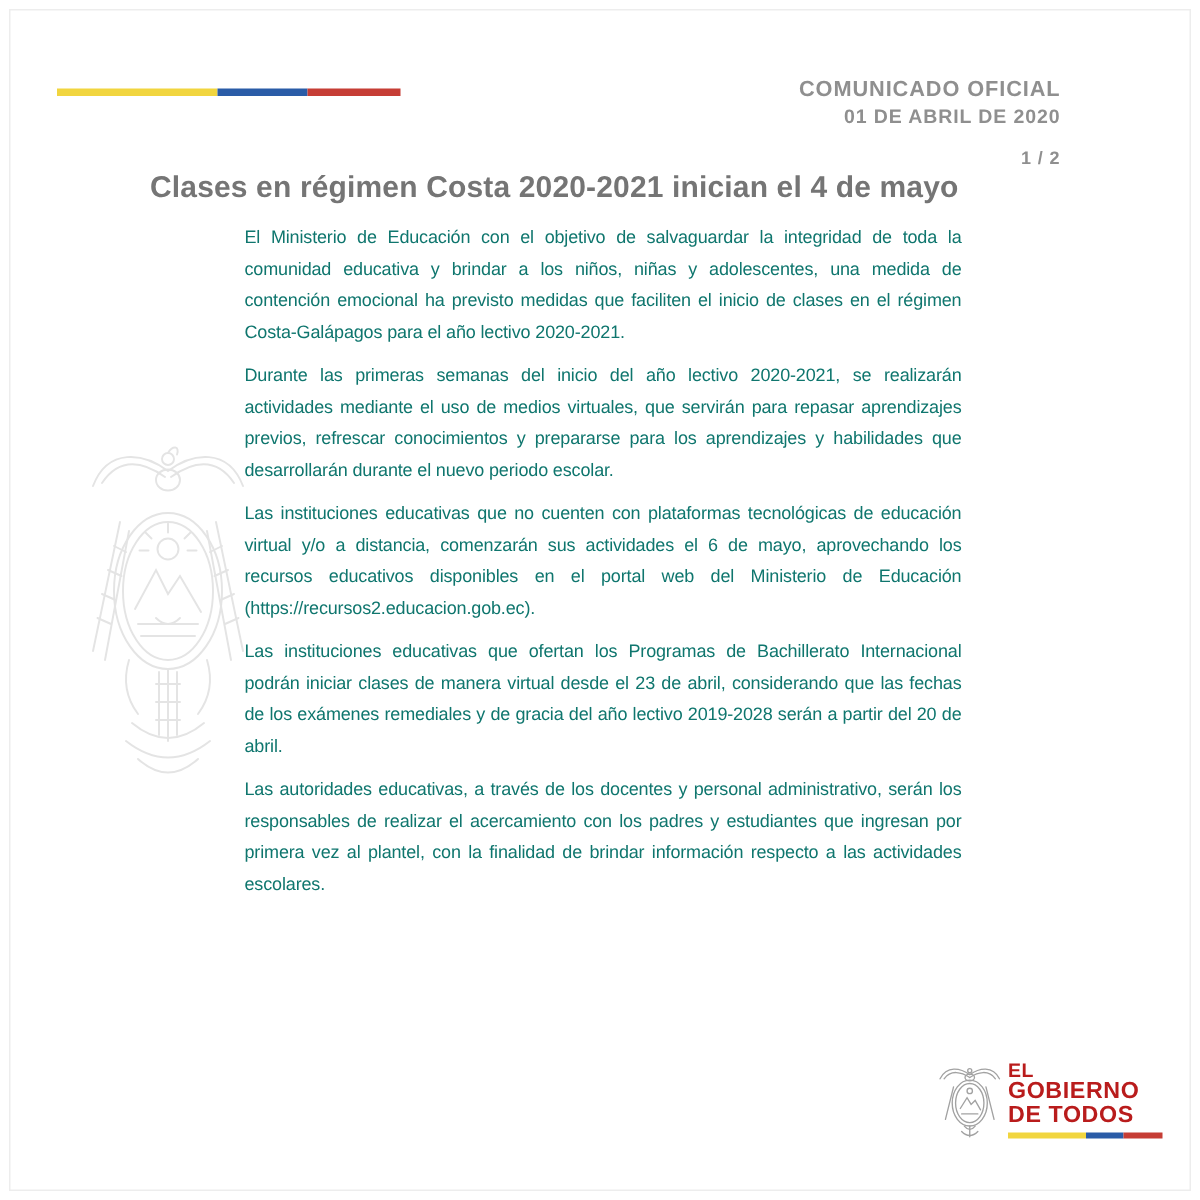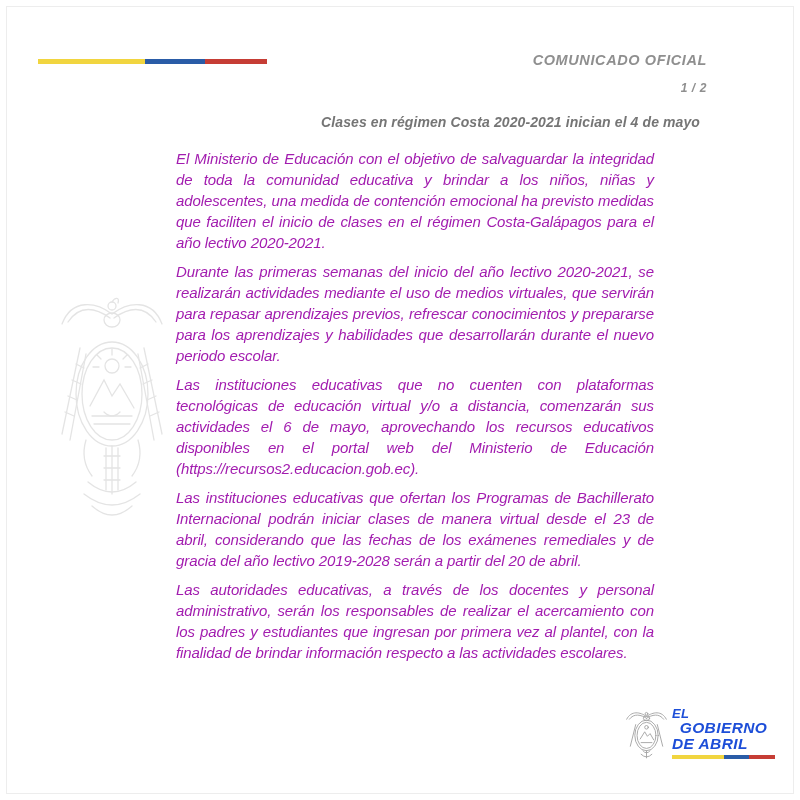--- a/index.html
+++ b/index.html
@@ -4,21 +4,20 @@
 <style>
   * { margin: 0; padding: 0; box-sizing: border-box; }
   html, body { background: #ffffff; }
   .page {
     position: relative;
     width: 800px;
     height: 800px;
     background: #ffffff;
     font-family: "Liberation Sans", sans-serif;
     overflow: hidden;
-    font-style: italic;
   }
   .inner-border {
     position: absolute;
     inset: 6px;
     border: 1px solid #ededed;
     pointer-events: none;
   }
   
   .flag-stripe-top {
     position: absolute;
@@ -38,41 +37,41 @@
     letter-spacing: 0.6px;
     color: #8f8f8f;
   }
   .header-meta .l1 { font-size: 14.5px; line-height: 16px; }
   .header-meta .l2 { font-size: 13px;   line-height: 15px; margin-top: 2px; }
   .header-meta .l3 { font-size: 12px;   line-height: 14px; margin-top: 13px; }
   
   .doc-title {
     position: absolute;
     left: 100px; top: 114px; width: 600px;
-    text-align: right;
-    font-size: 14px;
+    text-align: left;
+    font-size: 20px;
     font-weight: bold;
     letter-spacing: 0.1px;
     color: #757575;
   }
   
   .watermark {
     position: absolute;
     left: 52px; top: 283px;
     width: 120px; height: 252px;
   }
   .watermark svg { width: 100%; height: 100%; }
   
   .body-text {
     position: absolute;
-    left: 176px; top: 148px; width: 478px;
-    font-size: 15px;
+    left: 163px; top: 148px; width: 478px;
+    font-size: 12px;
     line-height: 21px;
     letter-spacing: -0.1px;
-    color: #a21caf;
+    color: #0f766e;
     text-align: justify;
   }
   .body-text p { margin: 0 0 8px 0; }
   
   .ministry {
     position: absolute;
     left: 38px; top: 746px;
     font-size: 14.5px;
     font-weight: bold;
     letter-spacing: 1.1px;
@@ -81,25 +80,25 @@
   .gov-logo {
     position: absolute;
     right: 25px; top: 707px;
     display: flex;
     align-items: flex-start;
   }
   .gov-logo .coat { width: 45px; height: 55px; margin-right: 3px; }
   .gov-logo .coat svg { width: 100%; height: 100%; }
   .gov-logo .logo-text {
     font-weight: bold;
-    color: #1d4ed8;
+    color: #b91c1c;
     letter-spacing: 0.4px;
   }
   .gov-logo .lt1 { font-size: 13px; line-height: 13px; }
-  .gov-logo .lt2 { font-size: 15.5px; line-height: 16px; text-align: center; }
+  .gov-logo .lt2 { font-size: 15.5px; line-height: 16px; }
   .gov-logo .lt3 { font-size: 15.5px; line-height: 16px; }
   .logo-flag-stripe {
     display: flex;
     width: 103px; height: 4px;
     margin-top: 3px;
   }
   .logo-flag-stripe .seg-y { width: 50%; height: 100%; }
   .logo-flag-stripe .seg-b { width: 25%; height: 100%; }
   .logo-flag-stripe .seg-r { width: 25%; height: 100%; }
 </style>
@@ -111,20 +110,21 @@
   <div class="inner-border"></div>
 
   <div class="flag-stripe-top">
     <div class="seg-y" style="background: rgb(241, 213, 63);"></div>
     <div class="seg-b" style="background: rgb(42, 92, 167);"></div>
     <div class="seg-r" style="background: rgb(198, 61, 53);"></div>
   </div>
 
   <div class="header-meta">
     <div class="l1">COMUNICADO OFICIAL</div>
+    <div class="l2">01 DE ABRIL DE 2020</div>
     <div class="l3">1 / 2</div>
   </div>
 
   <div class="doc-title">Clases en régimen Costa 2020-2021 inician el 4 de mayo</div>
 
   <div class="watermark">
     <svg viewBox="0 0 120 250" fill="none" stroke="#e4e4e4" stroke-width="1.3" stroke-linecap="round">
 
       <path d="M10,40 C20,14 44,18 60,30 C76,18 100,14 110,40"></path>
       <path d="M16,38 C28,20 44,24 58,34"></path>
@@ -203,21 +203,21 @@
         <path d="M26,38 L14,86"></path>
           <path d="M74,38 L86,86"></path>
         <path d="M42,96 Q50,106 58,96"></path>
         <path d="M38,104 Q50,116 62,104"></path>
         <path d="M50,96 L50,112"></path>
       </svg>
     </div>
     <div class="logo-text">
       <div class="lt1">EL</div>
       <div class="lt2">GOBIERNO</div>
-      <div class="lt3">DE ABRIL</div>
+      <div class="lt3">DE TODOS</div>
       <div class="logo-flag-stripe">
         <div class="seg-y" style="background: rgb(241, 213, 63);"></div>
         <div class="seg-b" style="background: rgb(42, 92, 167);"></div>
         <div class="seg-r" style="background: rgb(198, 61, 53);"></div>
       </div>
     </div>
   </div>
 
 </div>
 

